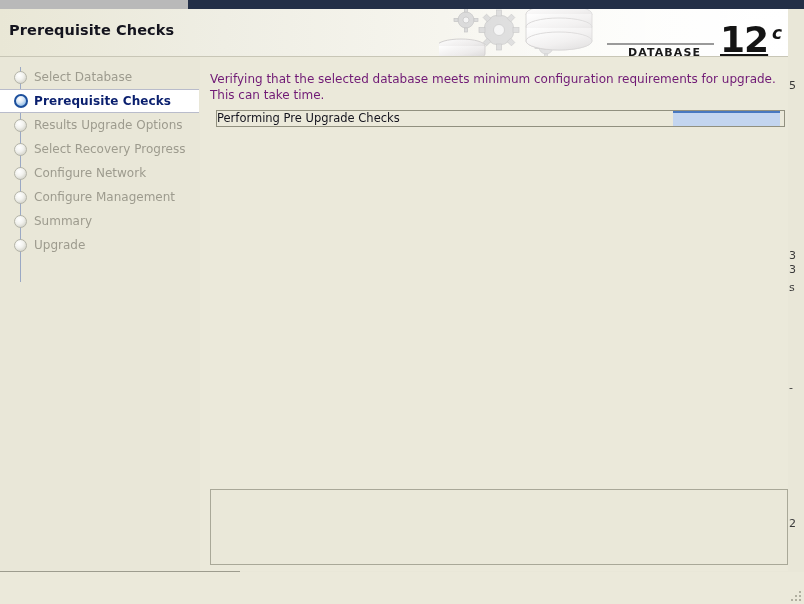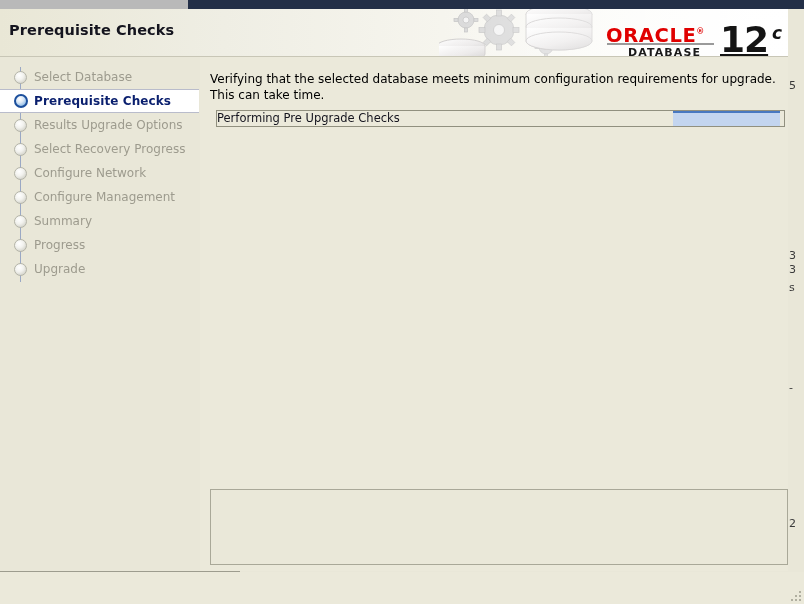--- a/index.html
+++ b/index.html
@@ -150,21 +150,21 @@
   
   .content {
     position: absolute; left: 200px; top: 57px;
     width: 604px; height: 514px;
     background: #ebe9da;
   }
   .desc {
     position: absolute; left: 10px; top: 14px;
     width: 578px;
     font-size: 12px;
-    color: #000000;
+    color: #701a75;
     line-height: 16px;
   }
   .progress-outer {
     position: absolute; left: 16px; top: 53px;
     width: 569px; height: 17px;
     border: 1px solid #91907f;
     background: #ebe9da;
     box-sizing: border-box;
   }
   .progress-chunk {
@@ -286,21 +286,20 @@
         <ellipse cx="120" cy="41" rx="33" ry="9"></ellipse>
         <ellipse cx="22" cy="46" rx="24" ry="7"></ellipse>
         <path d="M-2 46 v8 a24 7 0 0 0 48 0 v-8"></path>
       </g>
       <rect x="0" y="0" width="365" height="57" fill="url(#fadeg)"></rect>
     </svg>
 
     <div class="header-title">Prerequisite Checks</div>
 
     <div class="oracle-logo">
-      <div class="oracle-word"><span>ORACLE</span><span class="oracle-reg">®</span></div>
       <div class="oracle-rule"></div>
       <div class="oracle-db">DATABASE</div>
       <div class="oracle-12">12</div>
       <div class="oracle-c">c</div>
     </div>
   </div>
   <div class="header-sep"></div>
 
   <div class="sidebar">
     <div class="rail"></div>
@@ -325,24 +324,20 @@
         <span class="bullet"></span>
         <span class="step-label">Configure Network</span>
       </div>
       <div class="step">
         <span class="bullet"></span>
         <span class="step-label">Configure Management</span>
       </div>
       <div class="step">
         <span class="bullet"></span>
         <span class="step-label">Summary</span>
-      </div>
-      <div class="step">
-        <span class="bullet"></span>
-        <span class="step-label">Progress</span>
       </div>
       <div class="step">
         <span class="bullet"></span>
         <span class="step-label">Upgrade</span>
       </div>
     </div>
   </div>
 
   <div class="content">
     <div class="desc">Verifying that the selected database meets minimum configuration requirements for upgrade. This can take time.</div>

